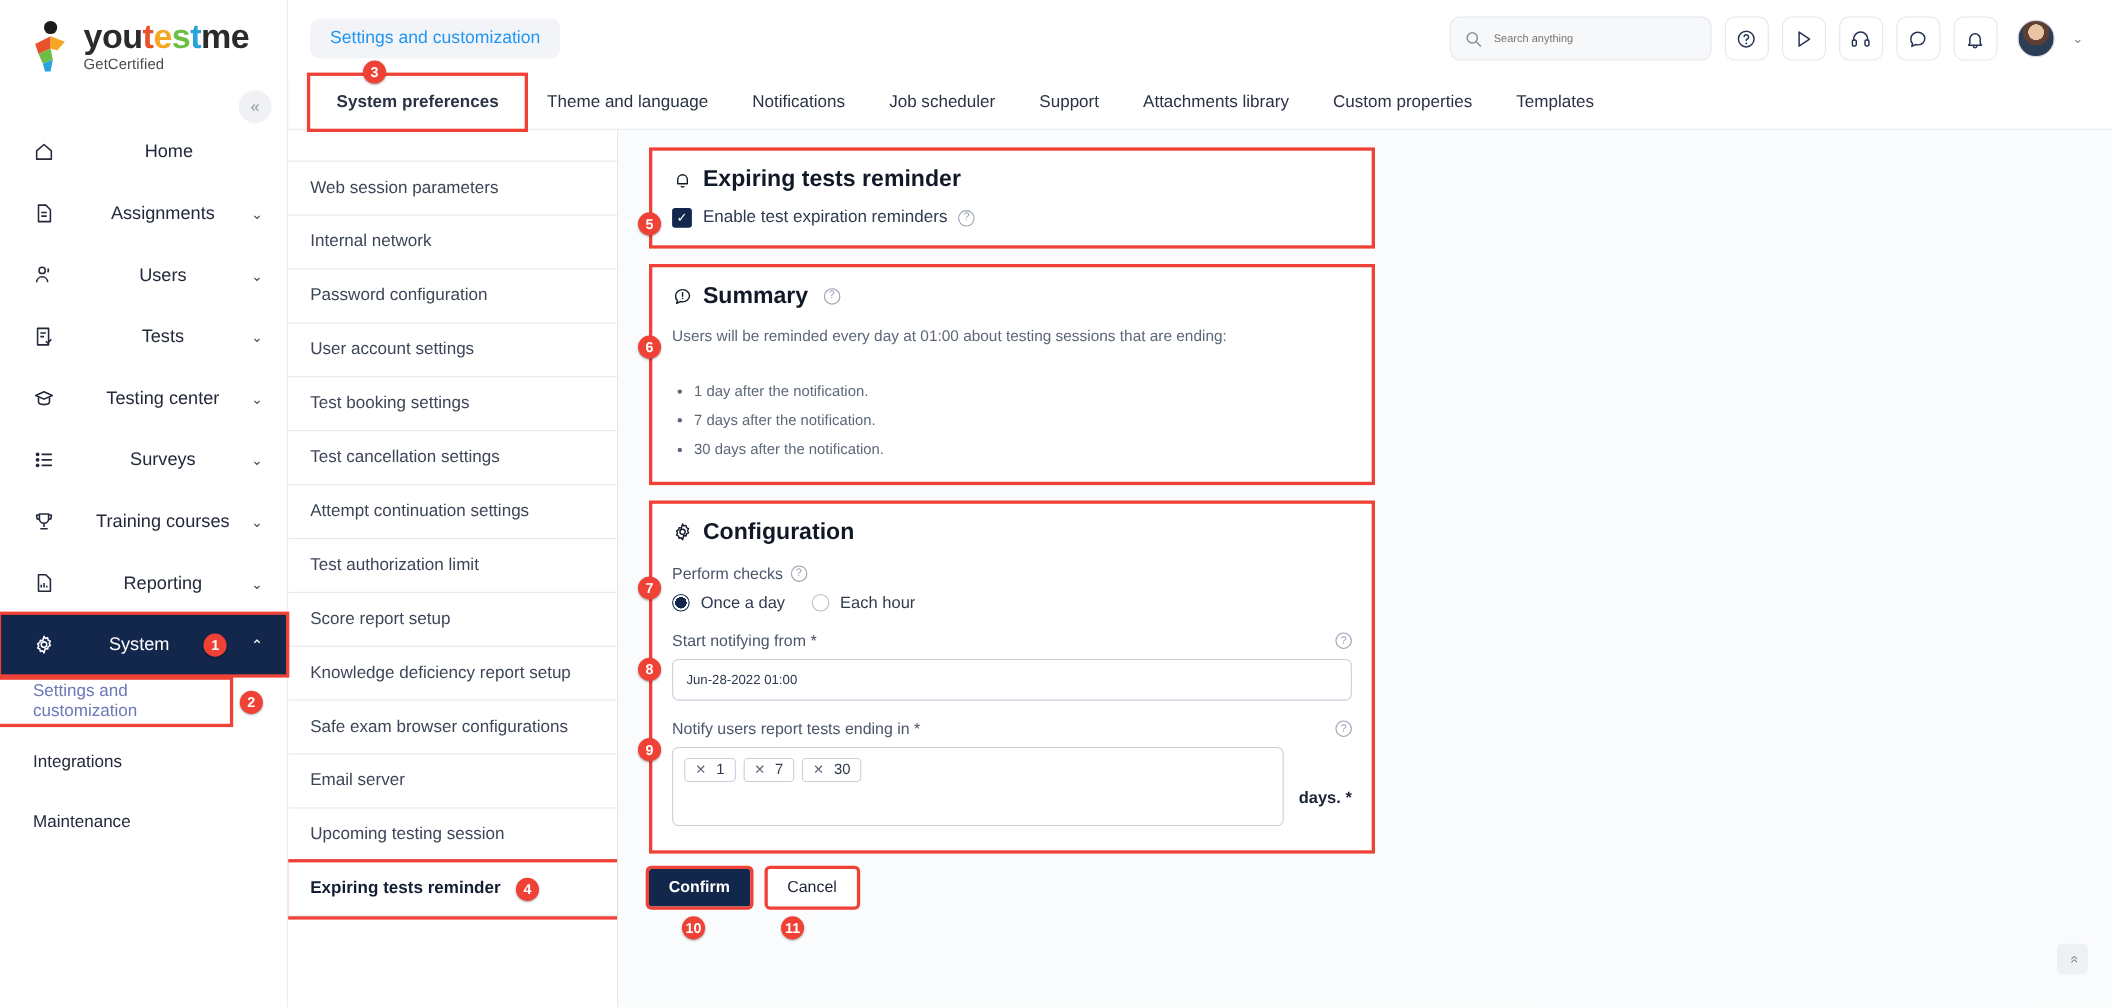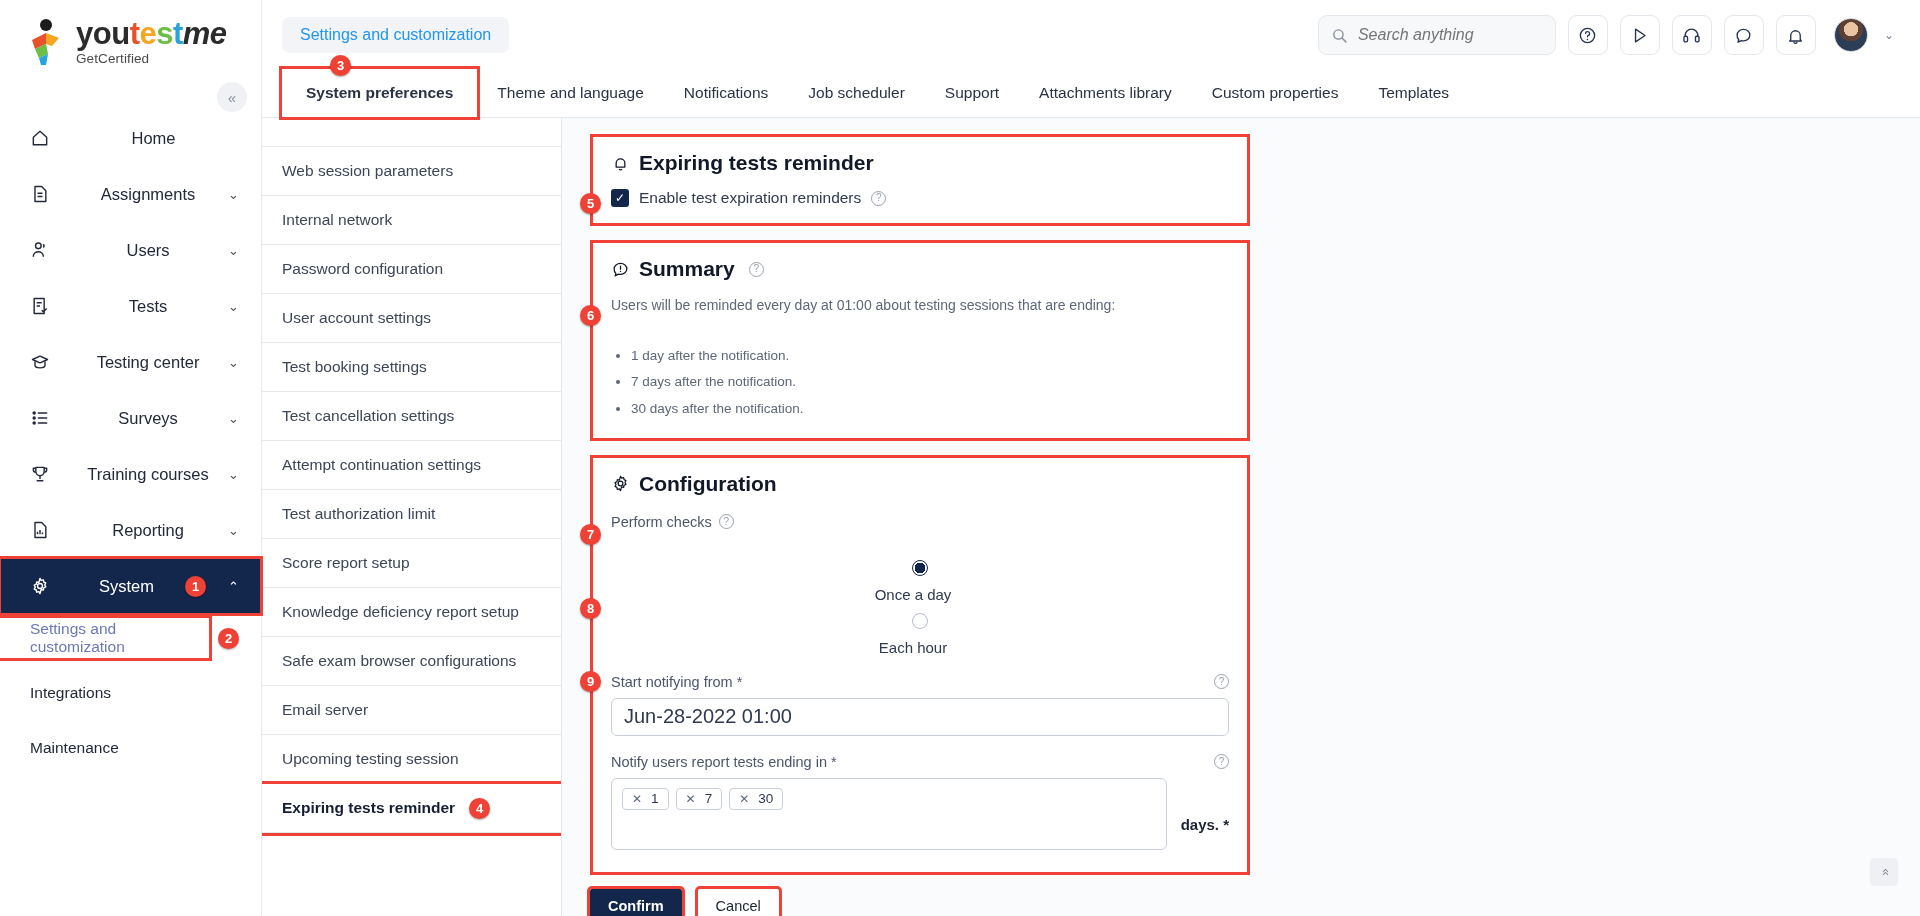--- a/index.html
+++ b/index.html
@@ -24,21 +24,21 @@
     padding-left: 26px; position: relative;
   }
   .logo-mark { width: 42px; height: 48px; position: relative; margin-right: 8px; }
   .logo-text { display: flex; flex-direction: column; line-height: 1; }
   .logo-word { font-size: 31px; font-weight: bold; letter-spacing: -0.5px; }
   .lw-you { color: #2b2b2b; }
   .lw-t1 { color: #e8522a; }
   .lw-e { color: #f5a623; }
   .lw-s { color: #6cbe45; }
   .lw-t2 { color: #29a3dc; }
-  .lw-me { color: #2b2b2b; font-style: italic; }
+  .lw-me { color: #2b2b2b; }
   .logo-sub {
     font-size: 13.5px; color: #4a4a4a; text-align: left;
     margin-top: 3px; letter-spacing: 0.1px;
   }
   .collapse-btn {
     position: absolute; right: 14px; top: 82px;
     width: 30px; height: 30px; border-radius: 50%;
     background: #f0f1f4; color: #8a90a0;
     display: flex; align-items: center; justify-content: center;
     font-size: 15px; cursor: pointer;
@@ -89,23 +89,22 @@
     padding: 9px 18px; border-radius: 8px; cursor: pointer;
   }
   .topbar-right { margin-left: auto; display: flex; align-items: center; gap: 12px; }
   .searchbox {
     width: 238px; height: 40px; background: #f7f8fa;
     border: 1px solid #e4e7ec; border-radius: 9px;
     display: flex; align-items: center; padding: 0 12px; gap: 10px;
   }
   .searchbox input {
     border: none; outline: none; background: transparent;
-    font-size: 16px; color: #9aa1b0; width: 100%;
+    font-size: 10px; color: #9aa1b0; width: 100%;
     font-family: "Liberation Sans", sans-serif;
-    font-style: italic;
   }
   .icon-btn {
     width: 40px; height: 40px; border: 1px solid #e4e7ec; border-radius: 9px;
     display: flex; align-items: center; justify-content: center;
     background: #fff; cursor: pointer; color: #24334f;
   }
   .avatar {
     width: 34px; height: 34px; border-radius: 50%;
     background: radial-gradient(circle at 50% 32%, #e8c4a4 0 26%, #5d4033 27% 44%, #2c3e55 45% 100%);
     border: 1px solid #d5d8de; margin-left: 6px;
@@ -178,33 +177,33 @@
 
   .summary-lead { font-size: 14px; color: #5d6778; margin-top: 16px; }
   .summary-list { margin-top: 30px; padding-left: 20px; }
   .summary-list li { font-size: 13.5px; color: #5d6778; line-height: 1.95; }
 
   .field-label {
     font-size: 14.5px; color: #4c566b; margin-top: 18px;
     display: flex; align-items: center;
   }
   .field-label .spacer { flex: 1; }
-  .radio-row { display: flex; align-items: center; gap: 10px; margin-top: 30px; flex-direction: column; }
+  .radio-row { display: flex; align-items: center; gap: 10px; margin-top: 10px; }
   .radio {
     width: 16px; height: 16px; border-radius: 50%;
     border: 1.5px solid #b6bcc8; background: #fff; cursor: pointer;
     display: inline-block;
   }
   .radio.on { border: 1.5px solid #13264c; background: radial-gradient(circle, #13264c 0 52%, #fff 53% 100%); }
   .radio-lbl { font-size: 15px; color: #2f3a4f; margin-right: 14px; }
 
   .text-input {
     margin-top: 8px; height: 38px; border: 1px solid #c9cfda; border-radius: 6px;
     display: flex; align-items: center; padding: 0 12px;
-    font-size: 20px; color: #2f3a4f; background: #fff; cursor: text;
+    font-size: 12px; color: #2f3a4f; background: #fff; cursor: text;
   }
   .chips-box {
     margin-top: 8px; height: 72px; border: 1px solid #c9cfda; border-radius: 6px;
     padding: 9px 10px; display: flex; align-items: flex-start; gap: 7px;
     flex-wrap: wrap; background: #fff;
   }
   .chip {
     display: flex; align-items: center; gap: 9px;
     border: 1px solid #c9cfda; border-radius: 4px;
     padding: 2px 9px; height: 22px; font-size: 13.5px; color: #2f3a4f;

